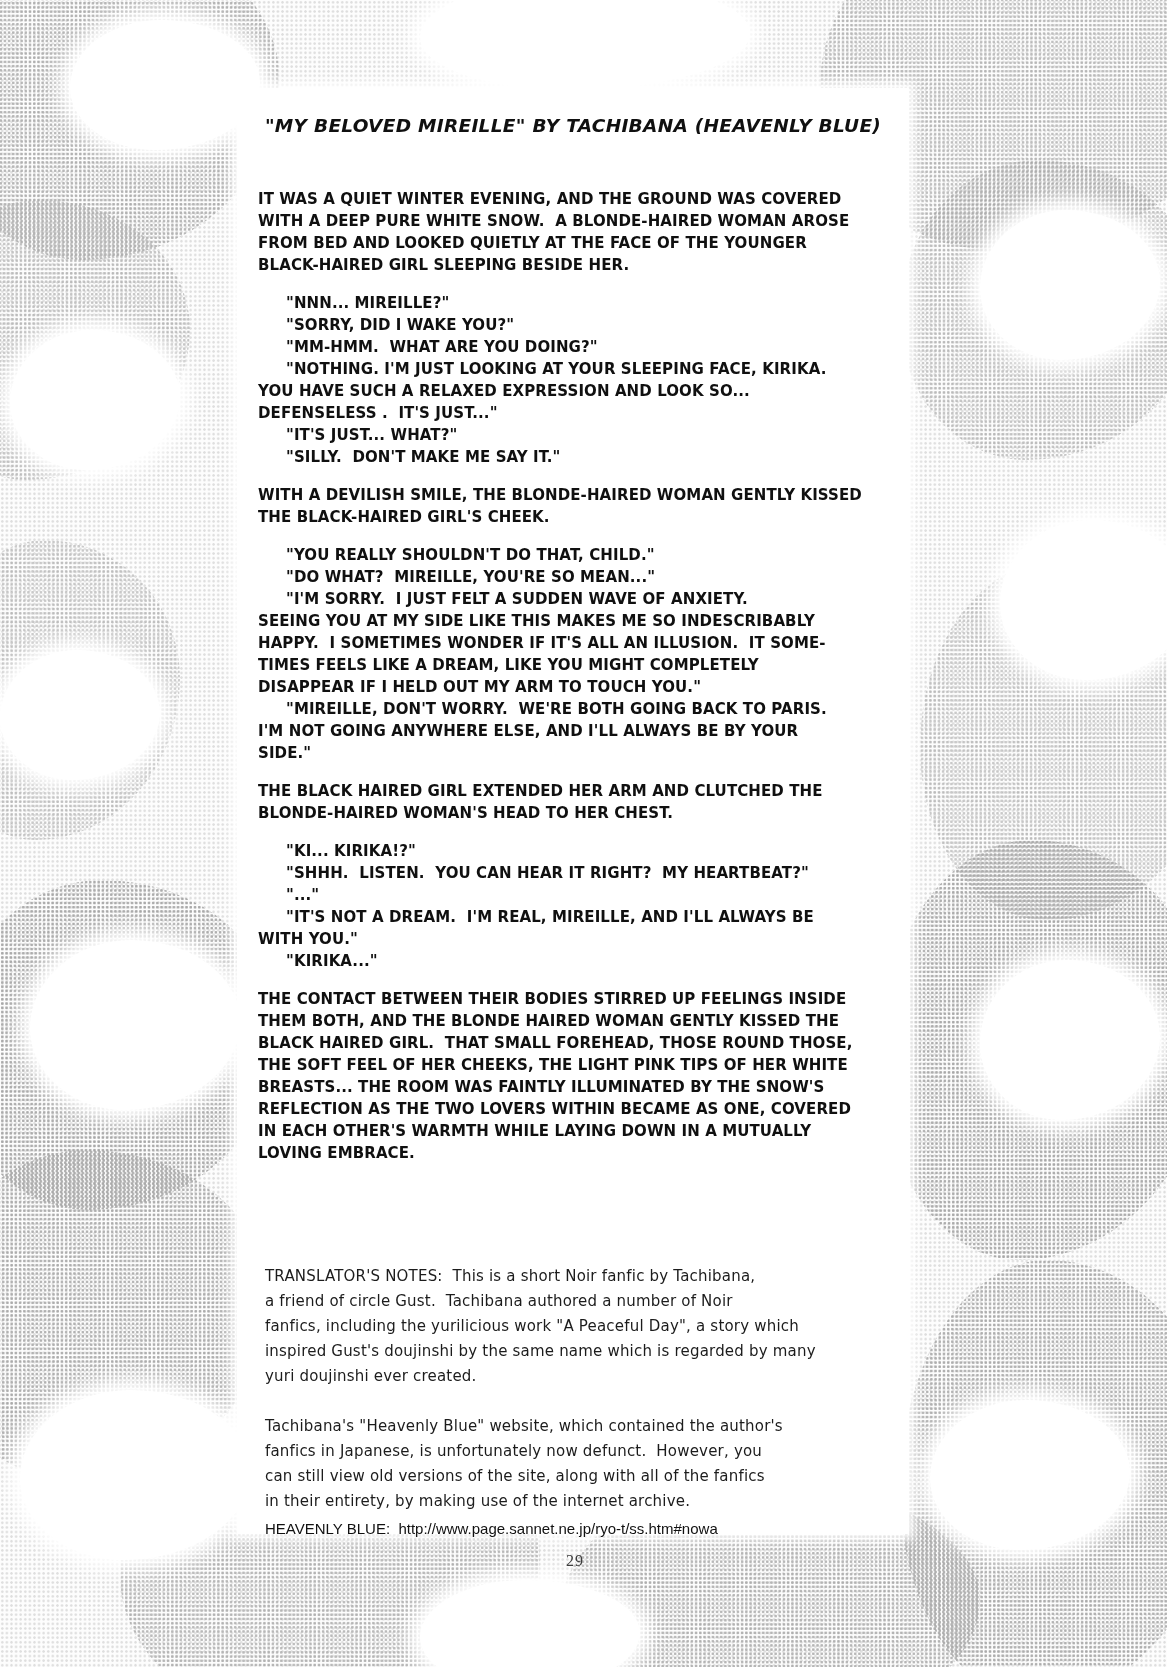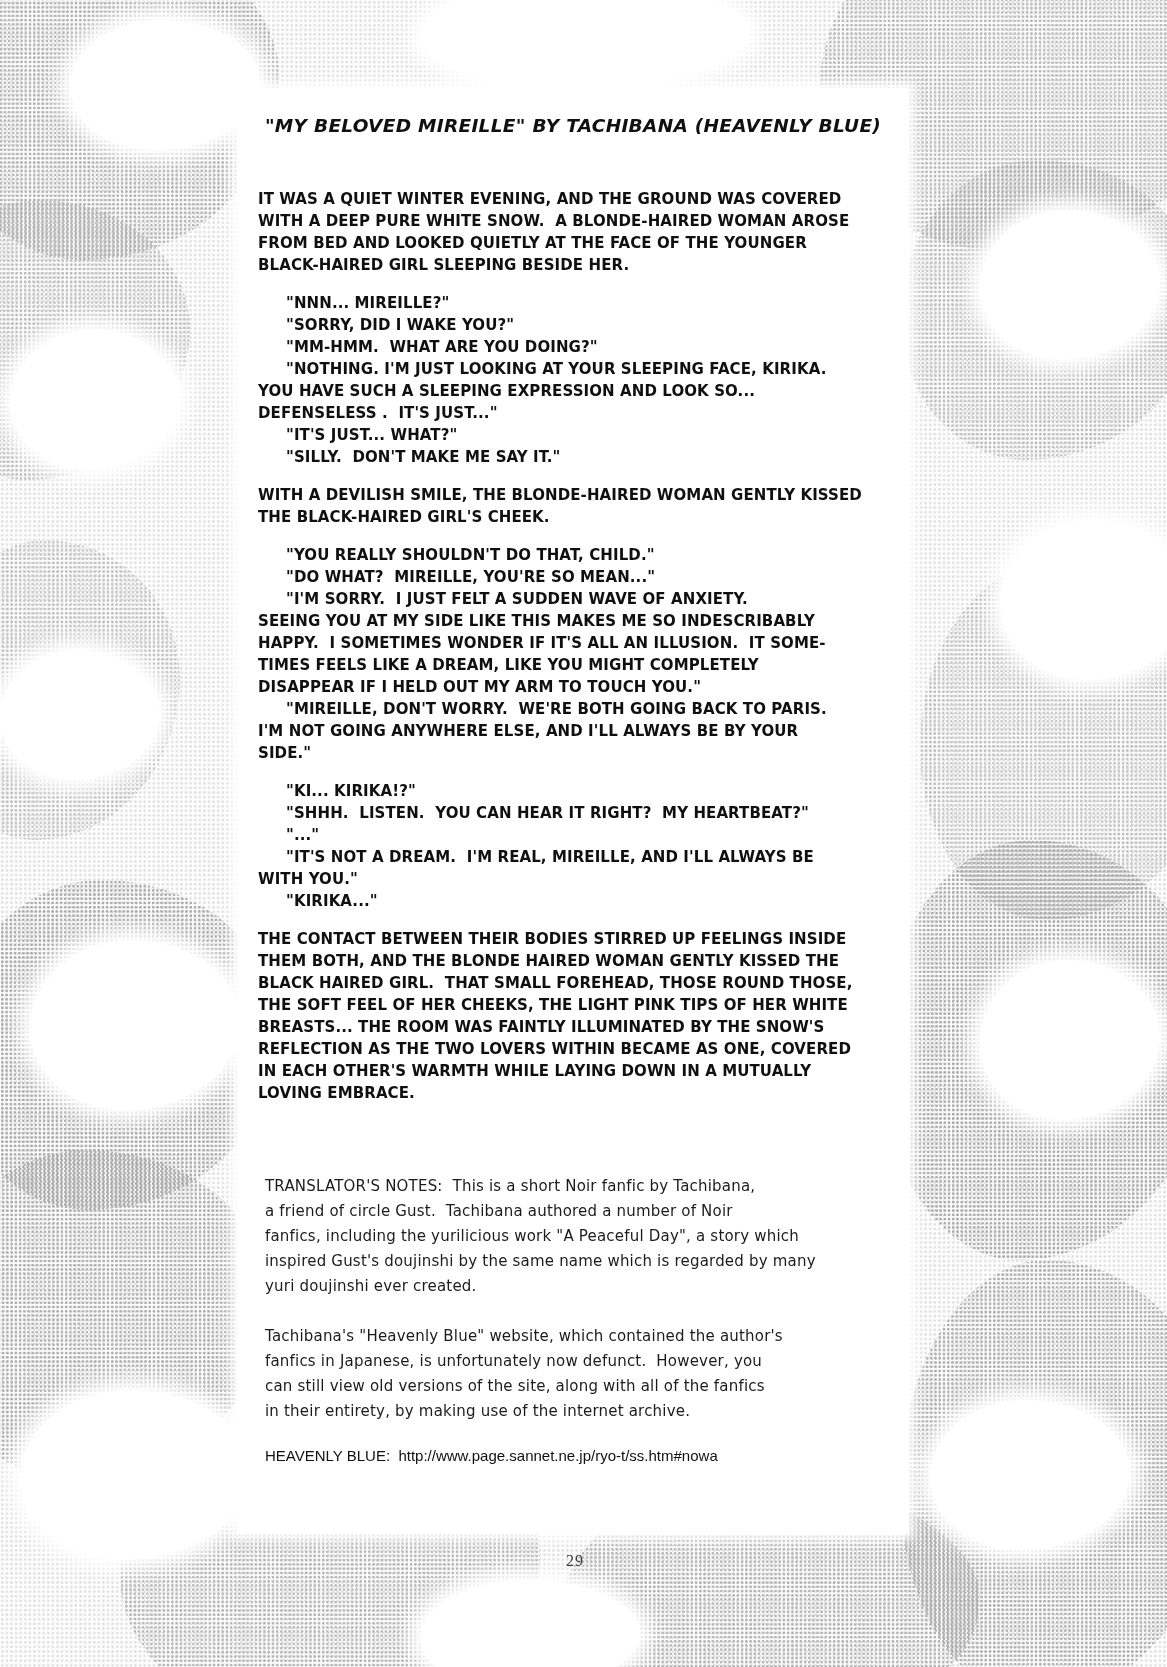--- a/index.html
+++ b/index.html
@@ -44,29 +44,29 @@
   #story{
     margin-top:52px;
     padding-left:21px;
     font-size:15px;line-height:22px;font-weight:600;
     letter-spacing:.1px;
   }
   #story .block + .block{margin-top:16px;}
   .line{white-space:pre;}
   .line.indent{padding-left:28px;}
   #notes{
-    margin-top:70px;
+    margin-top:100px;
     padding-left:28px;
     font-size:15px;line-height:25px;font-weight:400;
     color:#1c1c1c;letter-spacing:.2px;
   }
   #notes .block + .block{margin-top:25px;}
   .url-line{
     padding-left:28px;
-    margin-top:19px;
+    margin-top:2px;
     font-family:"Liberation Sans",sans-serif;
     font-size:15px;line-height:25px;color:#111;
     white-space:pre;
   }
   .page-number{
     position:absolute;left:566px;top:1552px;
     font-family:"Liberation Serif",serif;
     font-size:16px;color:#3c3c3c;letter-spacing:1px;
   }
 </style>
@@ -111,40 +111,44 @@
         <div class="line">IT WAS A QUIET WINTER EVENING, AND THE GROUND WAS COVERED</div>
         <div class="line">WITH A DEEP PURE WHITE SNOW.  A BLONDE-HAIRED WOMAN AROSE</div>
         <div class="line">FROM BED AND LOOKED QUIETLY AT THE FACE OF THE YOUNGER</div>
         <div class="line">BLACK-HAIRED GIRL SLEEPING BESIDE HER.</div>
       </div>
       <div class="block">
         <div class="line indent">"NNN... MIREILLE?"</div>
         <div class="line indent">"SORRY, DID I WAKE YOU?"</div>
         <div class="line indent">"MM-HMM.  WHAT ARE YOU DOING?"</div>
         <div class="line indent">"NOTHING. I'M JUST LOOKING AT YOUR SLEEPING FACE, KIRIKA.</div>
-        <div class="line">YOU HAVE SUCH A SLEEPING EXPRESSION AND LOOK SO...</div>
+        <div class="line">YOU HAVE SUCH A RELAXED EXPRESSION AND LOOK SO...</div>
         <div class="line">DEFENSELESS .  IT'S JUST..."</div>
         <div class="line indent">"IT'S JUST... WHAT?"</div>
         <div class="line indent">"SILLY.  DON'T MAKE ME SAY IT."</div>
       </div>
       <div class="block">
         <div class="line">WITH A DEVILISH SMILE, THE BLONDE-HAIRED WOMAN GENTLY KISSED</div>
         <div class="line">THE BLACK-HAIRED GIRL'S CHEEK.</div>
       </div>
       <div class="block">
         <div class="line indent">"YOU REALLY SHOULDN'T DO THAT, CHILD."</div>
         <div class="line indent">"DO WHAT?  MIREILLE, YOU'RE SO MEAN..."</div>
         <div class="line indent">"I'M SORRY.  I JUST FELT A SUDDEN WAVE OF ANXIETY.</div>
         <div class="line">SEEING YOU AT MY SIDE LIKE THIS MAKES ME SO INDESCRIBABLY</div>
         <div class="line">HAPPY.  I SOMETIMES WONDER IF IT'S ALL AN ILLUSION.  IT SOME-</div>
         <div class="line">TIMES FEELS LIKE A DREAM, LIKE YOU MIGHT COMPLETELY</div>
         <div class="line">DISAPPEAR IF I HELD OUT MY ARM TO TOUCH YOU."</div>
         <div class="line indent">"MIREILLE, DON'T WORRY.  WE'RE BOTH GOING BACK TO PARIS.</div>
         <div class="line">I'M NOT GOING ANYWHERE ELSE, AND I'LL ALWAYS BE BY YOUR</div>
         <div class="line">SIDE."</div>
+      </div>
+      <div class="block">
+        <div class="line">THE BLACK HAIRED GIRL EXTENDED HER ARM AND CLUTCHED THE</div>
+        <div class="line">BLONDE-HAIRED WOMAN'S HEAD TO HER CHEST.</div>
       </div>
       <div class="block">
         <div class="line indent">"KI... KIRIKA!?"</div>
         <div class="line indent">"SHHH.  LISTEN.  YOU CAN HEAR IT RIGHT?  MY HEARTBEAT?"</div>
         <div class="line indent">"..."</div>
         <div class="line indent">"IT'S NOT A DREAM.  I'M REAL, MIREILLE, AND I'LL ALWAYS BE</div>
         <div class="line">WITH YOU."</div>
         <div class="line indent">"KIRIKA..."</div>
       </div>
       <div class="block">

